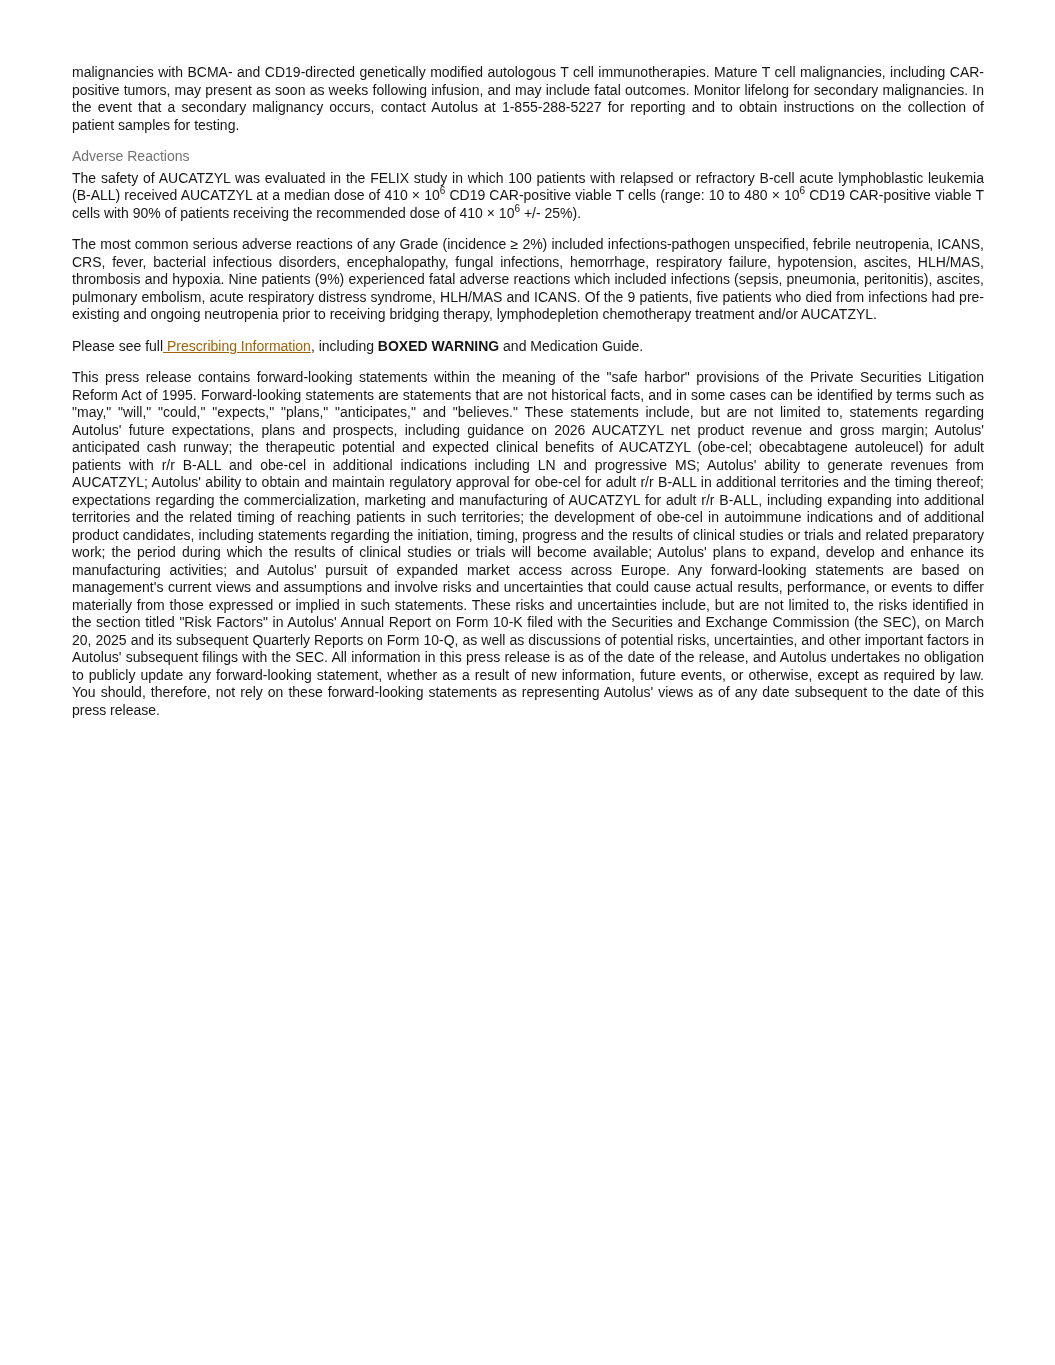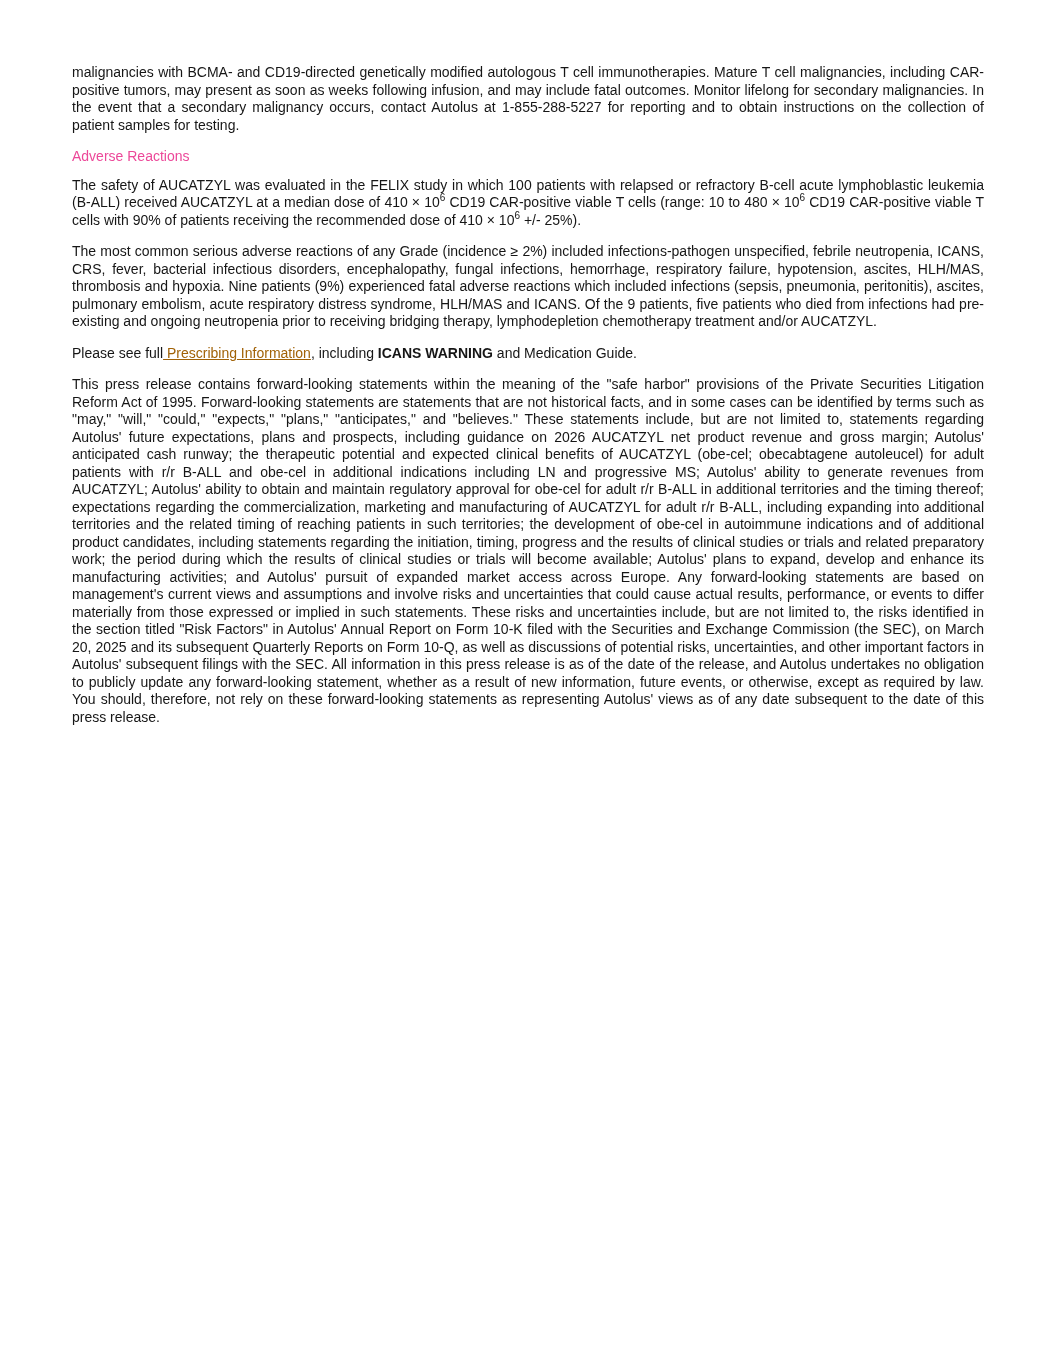--- a/index.html
+++ b/index.html
@@ -21,28 +21,28 @@
   }
   p.body {
     margin: 14px 0;
     text-align: justify;
   }
   p.body.first {
     margin-top: 0;
   }
   p.heading {
     margin: 14px 0;
-    color: #ec4899;
+    color: #737373;
     text-align: left;
   }
   p.heading.tight {
     margin-bottom: 0;
   }
   p.body.after-tight-heading {
-    margin-top: 11px;
+    margin-top: 4px;
   }
   p.body.left {
     text-align: left;
   }
   a.link {
     color: #a16207;
     text-decoration: underline;
     cursor: pointer;
   }
   sup {
@@ -59,20 +59,20 @@
 <div class="page">
 
   <p class="body first">malignancies with BCMA- and CD19-directed genetically modified autologous T cell immunotherapies. Mature T cell malignancies, including CAR-positive tumors, may present as soon as weeks following infusion, and may include fatal outcomes. Monitor lifelong for secondary malignancies. In the event that a secondary malignancy occurs, contact Autolus at 1-855-288-5227 for reporting and to obtain instructions on the collection of patient samples for testing.</p>
 
   <p class="heading tight">Adverse Reactions</p>
 
   <p class="body after-tight-heading"><span>The safety of AUCATZYL was evaluated in the FELIX study in which 100 patients with relapsed or refractory B-cell acute lymphoblastic leukemia (B-ALL) received AUCATZYL at a median dose of 410 × 10</span><sup>6</sup><span> CD19 CAR-positive viable T cells (range: 10 to 480 × 10</span><sup>6</sup><span> CD19 CAR-positive viable T cells with 90% of patients receiving the recommended dose of 410 × 10</span><sup>6</sup><span> +/- 25%).</span></p>
 
   <p class="body">The most common serious adverse reactions of any Grade (incidence ≥ 2%) included infections-pathogen unspecified, febrile neutropenia, ICANS, CRS, fever, bacterial infectious disorders, encephalopathy, fungal infections, hemorrhage, respiratory failure, hypotension, ascites, HLH/MAS, thrombosis and hypoxia. Nine patients (9%) experienced fatal adverse reactions which included infections (sepsis, pneumonia, peritonitis), ascites, pulmonary embolism, acute respiratory distress syndrome, HLH/MAS and ICANS. Of the 9 patients, five patients who died from infections had pre-existing and ongoing neutropenia prior to receiving bridging therapy, lymphodepletion chemotherapy treatment and/or AUCATZYL.</p>
 
-  <p class="body left"><span>Please see full</span><a class="link" href="#"> Prescribing Information</a><span>, including </span><strong>ICANS WARNING</strong><span> and Medication Guide.</span></p>
+  <p class="body left"><span>Please see full</span><a class="link" href="#"> Prescribing Information</a><span>, including </span><strong>BOXED WARNING</strong><span> and Medication Guide.</span></p>
 
 
   <p class="body">This press release contains forward-looking statements within the meaning of the "safe harbor" provisions of the Private Securities Litigation Reform Act of 1995. Forward-looking statements are statements that are not historical facts, and in some cases can be identified by terms such as "may," "will," "could," "expects," "plans," "anticipates," and "believes." These statements include, but are not limited to, statements regarding Autolus' future expectations, plans and prospects, including guidance on 2026 AUCATZYL net product revenue and gross margin; Autolus' anticipated cash runway; the therapeutic potential and expected clinical benefits of AUCATZYL (obe-cel; obecabtagene autoleucel) for adult patients with r/r B-ALL and obe-cel in additional indications including LN and progressive MS; Autolus' ability to generate revenues from AUCATZYL; Autolus' ability to obtain and maintain regulatory approval for obe-cel for adult r/r B-ALL in additional territories and the timing thereof; expectations regarding the commercialization, marketing and manufacturing of AUCATZYL for adult r/r B-ALL, including expanding into additional territories and the related timing of reaching patients in such territories; the development of obe-cel in autoimmune indications and of additional product candidates, including statements regarding the initiation, timing, progress and the results of clinical studies or trials and related preparatory work; the period during which the results of clinical studies or trials will become available; Autolus' plans to expand, develop and enhance its manufacturing activities; and Autolus' pursuit of expanded market access across Europe. Any forward-looking statements are based on management's current views and assumptions and involve risks and uncertainties that could cause actual results, performance, or events to differ materially from those expressed or implied in such statements. These risks and uncertainties include, but are not limited to, the risks identified in the section titled "Risk Factors" in Autolus' Annual Report on Form 10-K filed with the Securities and Exchange Commission (the SEC), on March 20, 2025 and its subsequent Quarterly Reports on Form 10-Q, as well as discussions of potential risks, uncertainties, and other important factors in Autolus' subsequent filings with the SEC. All information in this press release is as of the date of the release, and Autolus undertakes no obligation to publicly update any forward-looking statement, whether as a result of new information, future events, or otherwise, except as required by law. You should, therefore, not rely on these forward-looking statements as representing Autolus' views as of any date subsequent to the date of this press release.</p>
 
 
 
 </div>
 
 </body></html>

